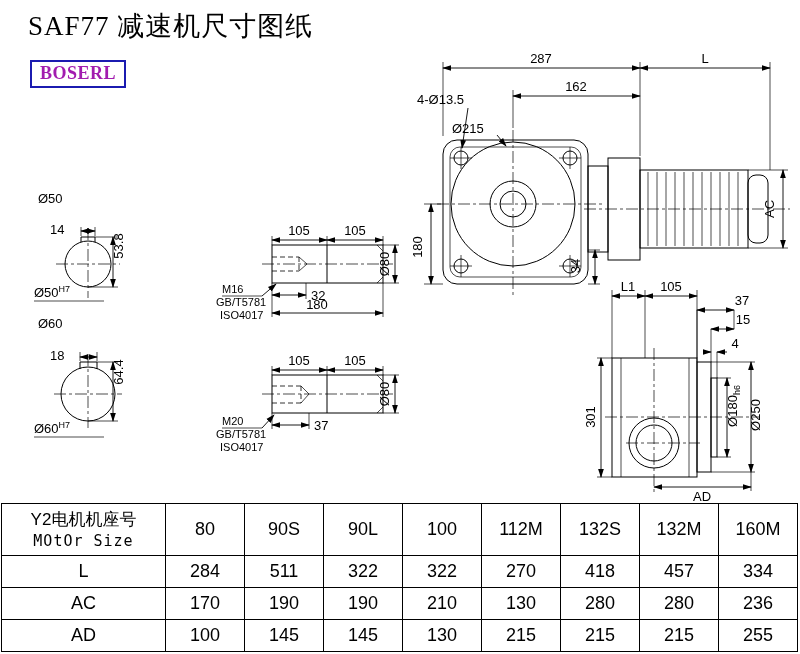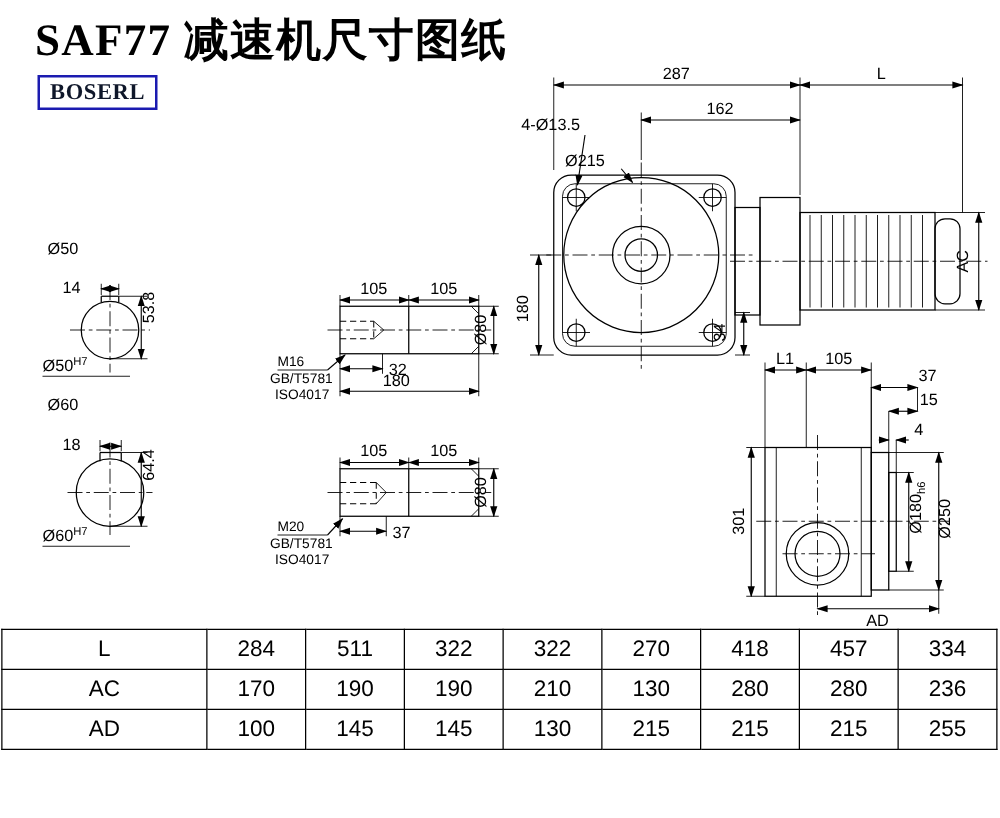--- a/index.html
+++ b/index.html
@@ -1,20 +1,20 @@
 <!DOCTYPE html>
 <html><head>
 <meta charset="utf-8">
 <style>
   html,body { margin:0; padding:0; background:#fff; }
   .canvas { position:relative; width:800px; height:654px; background:#fff; overflow:hidden;
             font-family:"Liberation Sans", sans-serif; color:#000; }
   .title { position:absolute; left:28px; top:8px; font-family:"Liberation Serif","DejaVu Serif",serif;
-           font-size:36px; font-weight:bold; letter-spacing:1px; }
-  .logo { position:absolute; left:30px; top:60px; color:#0f172a; border:2px solid #1b1bb0;
+           font-size:27px; font-weight:normal; letter-spacing:1px; }
+  .logo { position:absolute; left:30px; top:60px; color:#a21caf; border:2px solid #1b1bb0;
           font-family:"Liberation Serif","DejaVu Serif",serif; font-weight:bold; font-size:18px;
           padding:1px 8px 2px; letter-spacing:0.5px; }
   svg { position:absolute; left:0; top:0; }
   svg text { font-family:"Liberation Sans", sans-serif; font-size:13px; fill:#000; }
   svg text.small { font-size:11px; }
   svg text.mid { text-anchor:middle; }
   .ln  { fill:none; stroke:#000; stroke-width:1; }
   .thin{ fill:none; stroke:#000; stroke-width:0.7; }
   .cl  { fill:none; stroke:#000; stroke-width:0.7; stroke-dasharray:12 3 3 3; }
   .hid { fill:none; stroke:#000; stroke-width:0.8; stroke-dasharray:5 3; }
@@ -300,20 +300,34 @@
         <col>
         <col>
         <col>
         <col>
         <col>
         <col>
         <col>
         <col>
     </colgroup>
     <tbody>
+      <tr class="hdr">
+        <th>
+          <div class="hdr-cn">Y2电机机座号</div>
+          <div class="hdr-en">MOtOr Size</div>
+        </th>
+        <th>80</th>
+        <th>90S</th>
+        <th>90L</th>
+        <th>100</th>
+        <th>112M</th>
+        <th>132S</th>
+        <th>132M</th>
+        <th>160M</th>
+      </tr>
       <tr class="row">
         <th>L</th>
         <td>284</td>
         <td>511</td>
         <td>322</td>
         <td>322</td>
         <td>270</td>
         <td>418</td>
         <td>457</td>
         <td>334</td>

